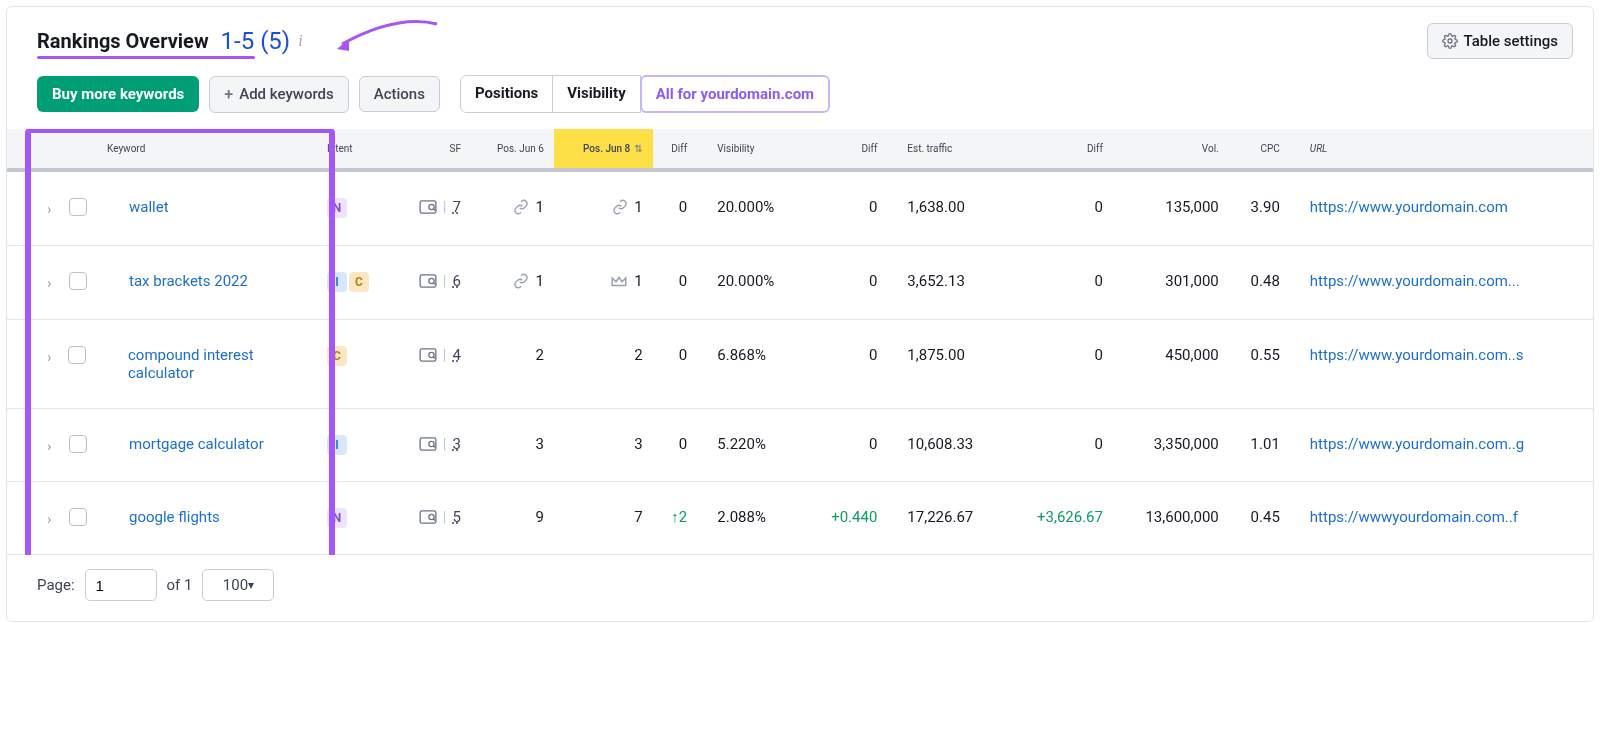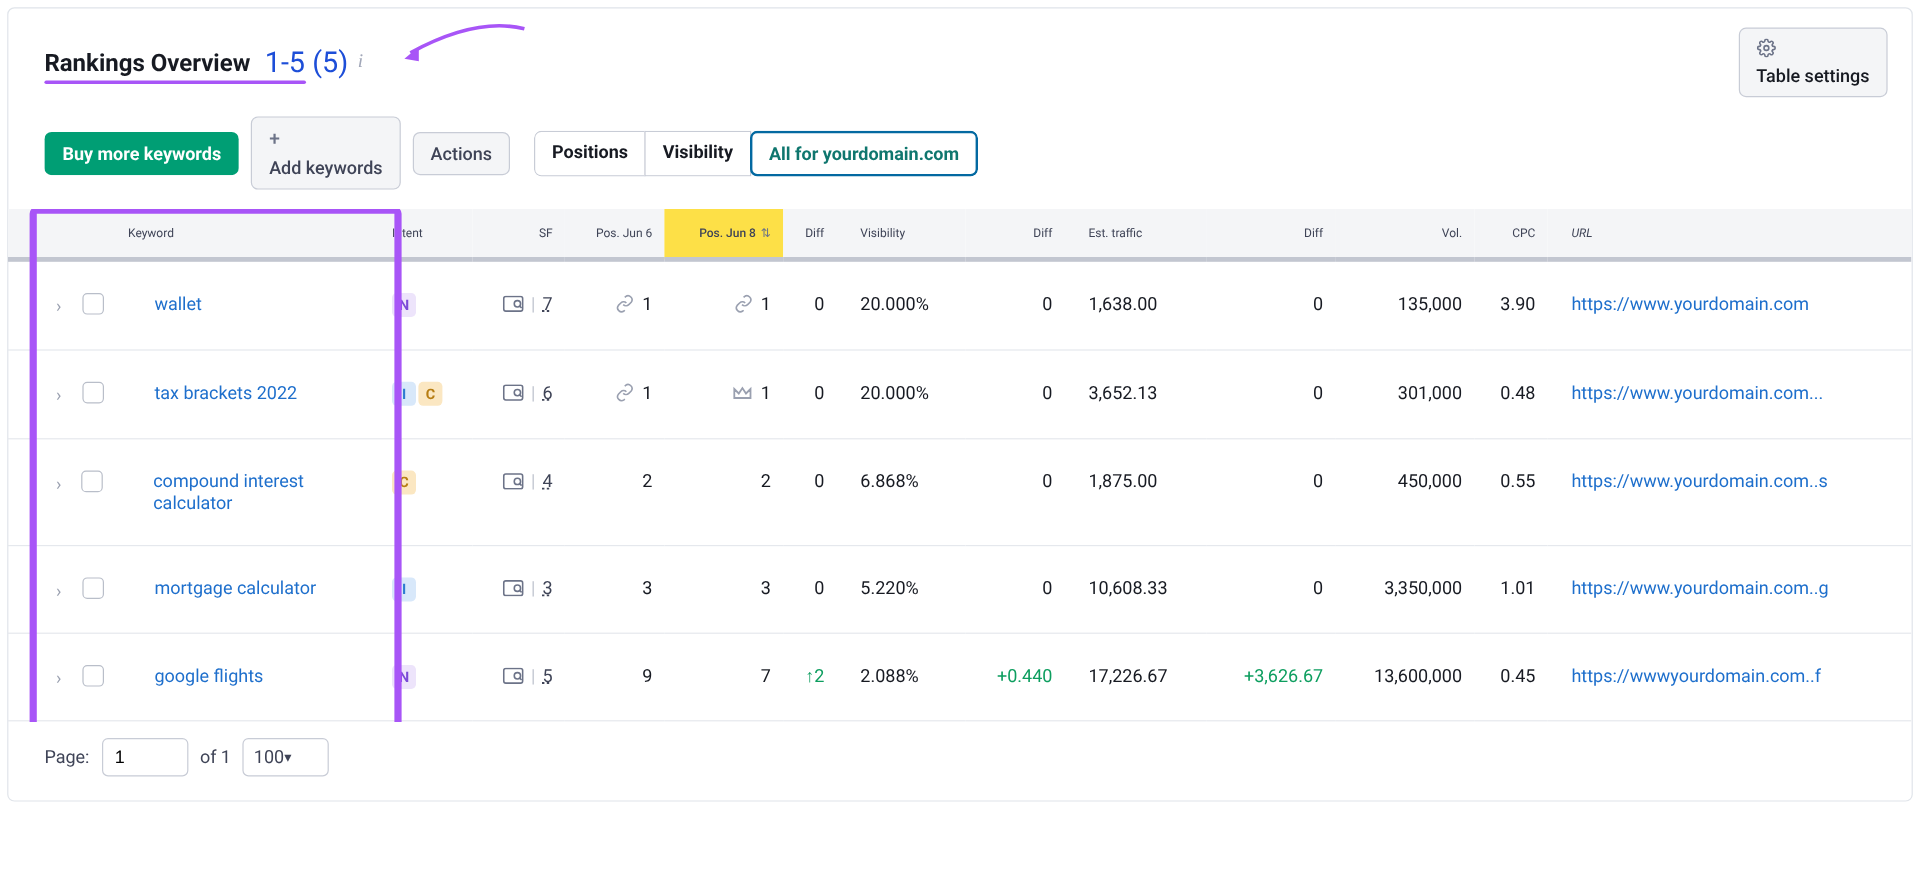--- a/index.html
+++ b/index.html
@@ -6,32 +6,32 @@
 body { font-family: -apple-system, BlinkMacSystemFont, "Segoe UI", Roboto, Arial, sans-serif; background: #fff; color: #171a22; font-size: 14px; }
 .panel { border: 1px solid #e0e4ea; border-radius: 6px; margin: 6px; overflow: hidden; }
 .header { display: flex; align-items: center; justify-content: space-between; padding: 16px 20px 10px 30px; }
 .title-wrap { display: flex; align-items: center; gap: 8px; position: relative; }
 .title { font-size: 20px; font-weight: 700; color: #171a22; }
 .title-sub { font-size: 24px; color: #1d4ed8; margin-left: 4px; }
 .underline { position: absolute; left: 0; bottom: -4px; height: 3px; width: 218px; background: #a855f7; border-radius: 2px; }
 .info-icon { color: #a1a7b8; font-style: italic; font-family: Georgia, serif; font-size: 16px; }
 .arrow-annot { position: absolute; left: 320px; top: 12px; }
 .arrow-annot svg { width: 120px; height: 40px; }
-.btn { display: inline-flex; align-items: flex-start; gap: 6px; padding: 8px 14px; border-radius: 6px; font-size: 15px; cursor: pointer; border: 1px solid transparent; white-space: nowrap; flex-direction: column; }
+.btn { display: inline-flex; align-items: center; gap: 6px; padding: 8px 14px; border-radius: 6px; font-size: 15px; cursor: pointer; border: 1px solid transparent; white-space: nowrap; }
 .btn-table-settings { background: #f4f5f7; border: 1px solid #c8ccd6; color: #171a22; font-weight: 500; }
 .gear { width: 16px; height: 16px; }
 .toolbar { display: flex; align-items: center; gap: 10px; padding: 6px 30px 16px 30px; }
 .btn-primary { background: #009e74; color: #fff; font-weight: 700; }
 .btn-secondary { background: #f4f5f7; border: 1px solid #c8ccd6; color: #3f4457; font-weight: 500; }
 .plus { font-size: 16px; color: #6c7388; }
 .tabs { display: inline-flex; margin-left: 10px; border-radius: 6px; overflow: hidden; font-weight: bold; }
 .tab { padding: 8px 14px; border: 1px solid #c8ccd6; background: #fff; font-size: 15px; cursor: pointer; margin-left: -1px; }
 .tab:first-child { border-radius: 6px 0 0 6px; margin-left: 0; }
 .tab:last-child { border-radius: 0 6px 6px 0; }
-.tab.active { border: 2px solid #0369a1; color: #0f766e; position: relative; z-index: 1; border-radius: 6px; }
+.tab.active { border: 2px solid #c4b5fd; color: #8b5cf6; position: relative; z-index: 1; border-radius: 6px; }
 .table-wrap { overflow-x: auto; }
 table { width: 100%; border-collapse: collapse; }
 thead th { background: #f4f5f7; color: #3f4457; font-weight: 400; font-size: 10px; text-align: left; padding: 14px 10px; border-bottom: 4px solid #c2c6d0; }
 thead th.sorted { background: #fde047; font-weight: 500; }
 th.num, td.num { text-align: right; }
 tbody tr { border-bottom: 1px solid #e5e8ed; }
 tbody td { padding: 26px 10px; vertical-align: top; font-size: 15px; }
 .kw-cell { display: flex; align-items: flex-start; gap: 10px; }
 .chev { color: #9aa0b0; width: 12px; display: inline-block; transform: translateY(2px); }
 .chk { width: 18px; height: 18px; border: 1.5px solid #b9bec9; border-radius: 4px; display: inline-block; flex-shrink: 0; }
@@ -45,21 +45,21 @@
 .sf-num { text-decoration: underline dotted; color: #3f4457; }
 .pos-cell { display: inline-flex; align-items: center; gap: 6px; justify-content: flex-end; width: 100%; }
 .link-icon { width: 16px; height: 16px; color: #9aa0b0; }
 .crown-icon { width: 18px; height: 16px; color: #9aa0b0; }
 .green { color: #0d9e5f; }
 .url-link { color: #1e6fcc; text-decoration: none; white-space: nowrap; }
 .sort-ind { display: inline-block; margin-left: 4px; color: #6c7388; }
 .highlight-box { position: absolute; border: 6px solid #a855f7; border-radius: 6px; pointer-events: none; }
 .pager { display: flex; align-items: center; gap: 10px; padding: 14px 30px 20px 30px; font-size: 15px; color: #3f4457; }
 .pg-input { width: 72px; height: 32px; border: 1px solid #c8ccd6; border-radius: 5px; padding: 0 10px; font-size: 15px; }
-.pg-select { width: 72px; height: 32px; border: 1px solid #c8ccd6; border-radius: 5px; padding: 0 8px; font-size: 15px; display: inline-flex; align-items: center; justify-content: flex-start; }
+.pg-select { width: 72px; height: 32px; border: 1px solid #c8ccd6; border-radius: 5px; padding: 0 8px; font-size: 15px; display: inline-flex; align-items: center; justify-content: center; }
 .col-kw { width: 310px; }
 .intent-wrap { display: inline-flex; gap: 2px; }
 </style>
 </head>
 <body>
 
 <div class="panel" style="position:relative;">
   <div class="header">
     <div class="title-wrap">
       <span class="title">Rankings Overview</span>

